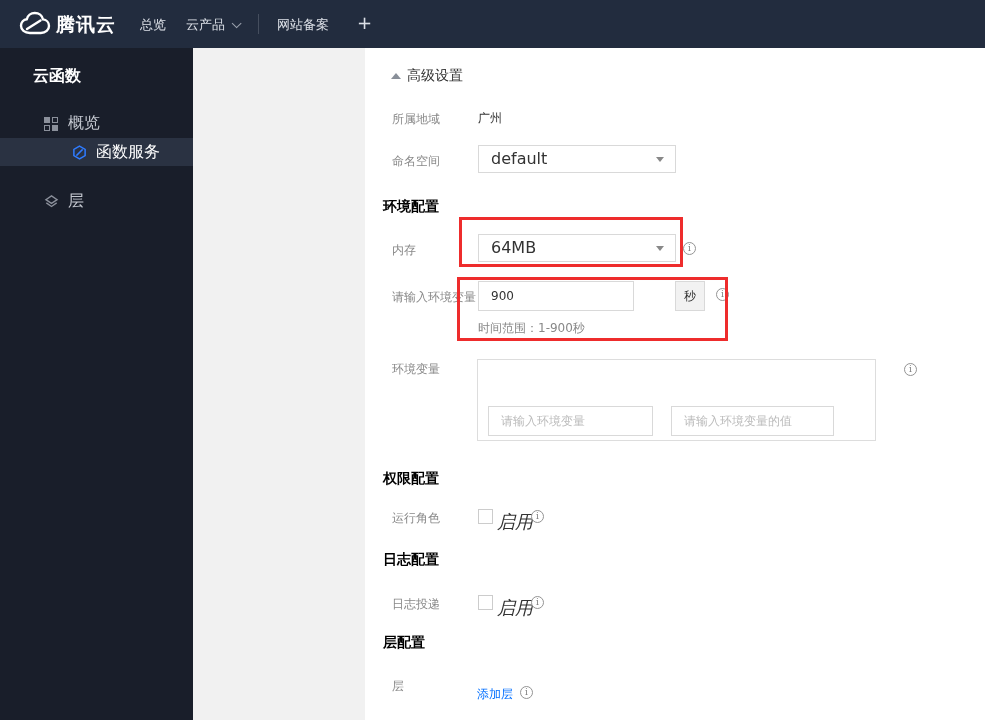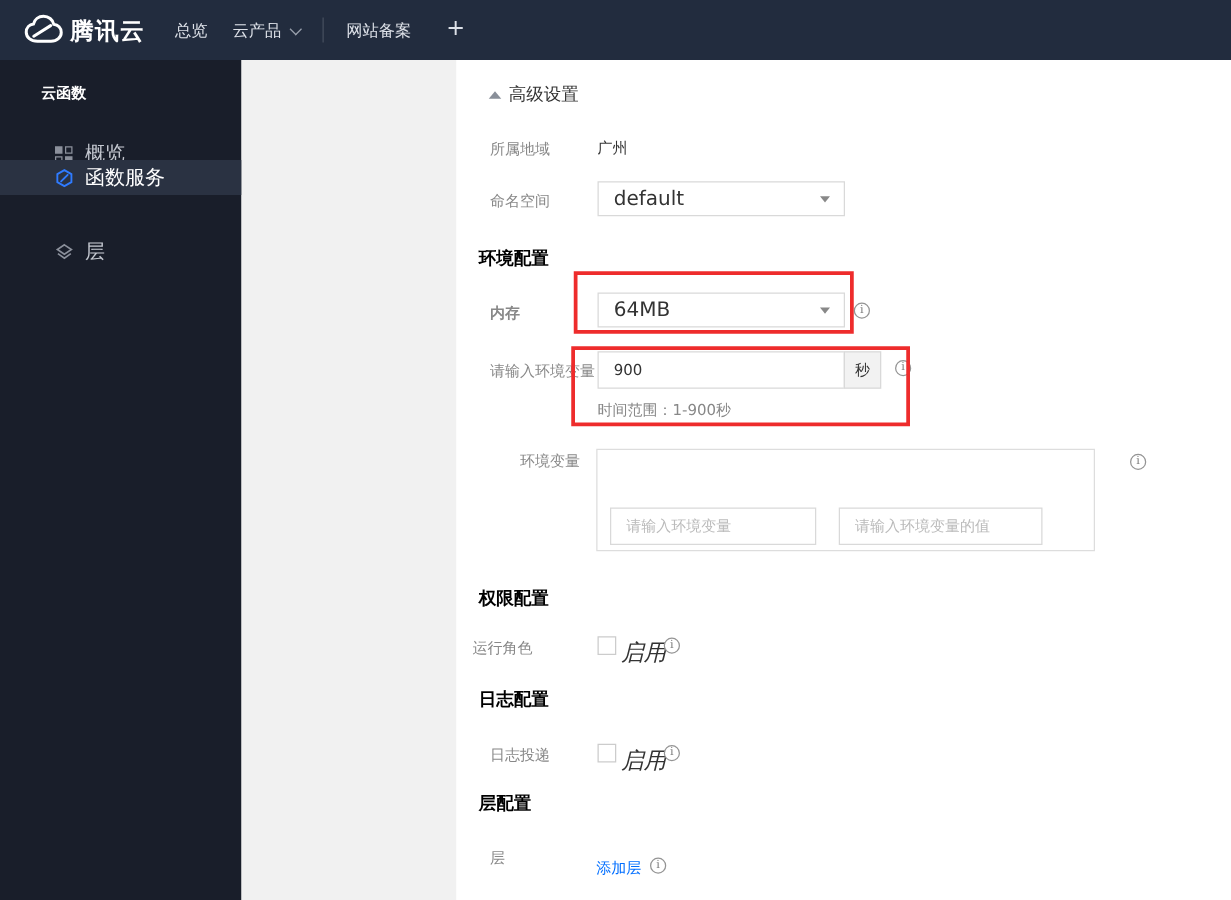--- a/index.html
+++ b/index.html
@@ -11,21 +11,21 @@
   .topbar { position:absolute; left:0; top:0; width:985px; height:48px; background:#222c3e; z-index:30; }
   .topbar .logo-icon { position:absolute; left:18px; top:10px; width:34px; height:28px; }
   .topbar .brand { position:absolute; left:56px; top:12px; font-size:19px; font-weight:bold; color:#ffffff; letter-spacing:1px; }
   .topnav-item { position:absolute; top:16px; font-size:13px; color:#dde1e8; cursor:pointer; white-space:nowrap; }
   .topnav-item .caret { display:inline-block; margin-left:6px; width:7px; height:7px; border-right:1px solid #9aa1ad; border-bottom:1px solid #9aa1ad; transform:rotate(45deg) translateY(-3px); }
   .topbar .divider { position:absolute; left:258px; top:14px; width:1px; height:20px; background:#454e5e; }
   .topbar .plus { position:absolute; left:357px; top:12px; font-size:18px; color:#dde1e8; cursor:pointer; }
 
   
   .sidebar { position:absolute; left:0; top:48px; width:193px; height:672px; background:#191e2a; z-index:20; }
-  .sidebar-title { position:absolute; left:33px; top:18px; font-size:12px; font-weight:bold; color:#ffffff; }
+  .sidebar-title { position:absolute; left:33px; top:18px; font-size:16px; font-weight:bold; color:#ffffff; }
   .side-item { position:absolute; left:0; width:193px; height:38px; display:flex; align-items:center; cursor:pointer; color:#c4c8d0; font-size:16px; }
   .side-item .ic { width:15px; height:15px; margin-left:44px; margin-right:9px; position:relative; flex:none; }
   .side-item.active { background:#2a3242; color:#ffffff; }
   
   .grid-ic { display:grid; grid-template-columns:6px 6px; grid-template-rows:6px 6px; gap:2px; padding-top:1px; }
   .grid-ic i { background:#8b909b; }
   .grid-ic i.hollow { background:transparent; border:1.5px solid #8b909b; }
 
   
   .graypanel { position:absolute; left:193px; top:48px; width:172px; height:672px; background:#f1f1f1; z-index:10; }
@@ -84,21 +84,21 @@
     <div class="side-item" style="top:56px;">
       <span class="ic grid-ic">
           <i></i>
           <i class="hollow"></i>
           <i class="hollow"></i>
           <i></i>
         </span>
       <span>概览</span>
     </div>
 
-    <div class="side-item active" style="top:80px; height:28px;">
+    <div class="side-item active" style="top:90px; height:28px;padding-left:28px;">
       <svg class="ic" viewBox="0 0 16 16">
         <path d="M8 1.2 L14 4.6 L14 11.4 L8 14.8 L2 11.4 L2 4.6 Z" fill="none" stroke="#2f7bff" stroke-width="1.6"></path>
         <path d="M5.2 10.8 L10.8 5.2" stroke="#2f7bff" stroke-width="1.6" stroke-linecap="round"></path>
       </svg>
       <span>函数服务</span>
     </div>
 
     <div class="side-item" style="top:134px;">
       <svg class="ic" viewBox="0 0 16 16">
         <path d="M8 2 L14 6 L8 10 L2 6 Z" fill="none" stroke="#8b909b" stroke-width="1.4"></path>
@@ -120,44 +120,44 @@
     <div class="abs fvalue" style="left:113px; top:62px;">广州</div>
 
     <div class="abs flabel" style="left:27px; top:105px;">命名空间</div>
     <div class="selectbox" style="left:113px; top:97px;">
       <span>default</span>
       <span class="dcaret"></span>
     </div>
 
     <div class="abs sec-header" style="left:18px; top:150px;">环境配置</div>
 
-    <div class="abs flabel" style="left:27px; top:194px;font-weight:bold;">内存</div>
+    <div class="abs flabel" style="left:27px; top:194px;">内存</div>
     <div class="selectbox" style="left:113px; top:186px;">
       <span>64MB</span>
       <span class="dcaret"></span>
     </div>
     <div class="info-ic" style="left:318px; top:194px;">i</div>
     <div class="redbox" style="left:94px; top:169px; width:224px; height:50px;"></div>
 
     <div class="abs flabel" style="left:27px; top:241px;">请输入环境变量</div>
-    <input class="txt abs" style="left: 113px; top: 233px; width: 198px; height: 30px;" value="900">
+    <input class="txt abs" style="left: 113px; top: 233px; width: 156px; height: 30px;" value="900">
     <div class="suffix" style="left:310px; top:233px;">秒</div>
     <div class="info-ic" style="left:351px; top:240px;">i</div>
     <div class="abs flabel" style="left:113px; top:272px;">时间范围：1-900秒</div>
     <div class="redbox" style="left:92px; top:229px; width:271px; height:64px;"></div>
 
-    <div class="abs flabel" style="left:27px; top:313px;margin-left:24px;">环境变量</div>
+    <div class="abs flabel" style="left:27px; top:313px;">环境变量</div>
     <div class="envtable">
       <input class="txt abs" style="left: 10px; top: 46px; width: 165px; height: 30px;" placeholder="请输入环境变量">
       <input class="txt abs" style="left: 193px; top: 46px; width: 163px; height: 30px;" placeholder="请输入环境变量的值">
     </div>
     <div class="info-ic" style="left:539px; top:315px;">i</div>
 
     <div class="abs sec-header" style="left:18px; top:422px;">权限配置</div>
-    <div class="abs flabel" style="left:13px; top:462px;">运行角色</div>
+    <div class="abs flabel" style="left:27px; top:462px;">运行角色</div>
     <div class="checkbox" style="left:113px; top:461px;"></div>
     <div class="abs cb-label" style="left:132px; top:462px;">启用</div>
     <div class="info-ic" style="left:166px; top:462px;">i</div>
 
     <div class="abs sec-header" style="left:18px; top:503px;">日志配置</div>
     <div class="abs flabel" style="left:27px; top:548px;">日志投递</div>
     <div class="checkbox" style="left:113px; top:547px;"></div>
     <div class="abs cb-label" style="left:132px; top:548px;">启用</div>
     <div class="info-ic" style="left:166px; top:548px;">i</div>
 

